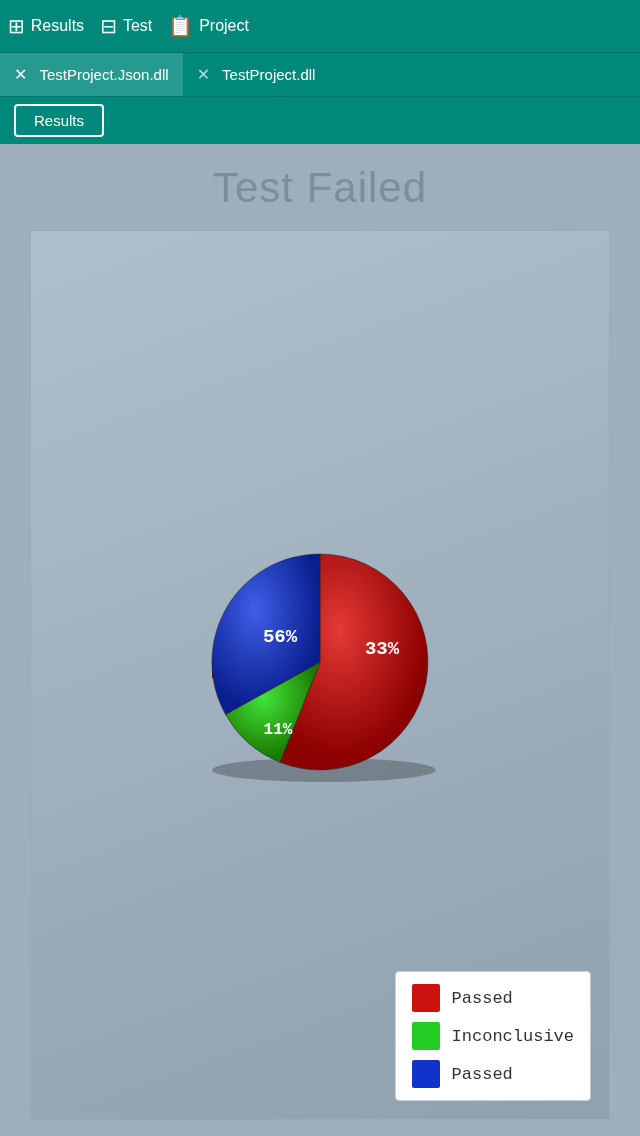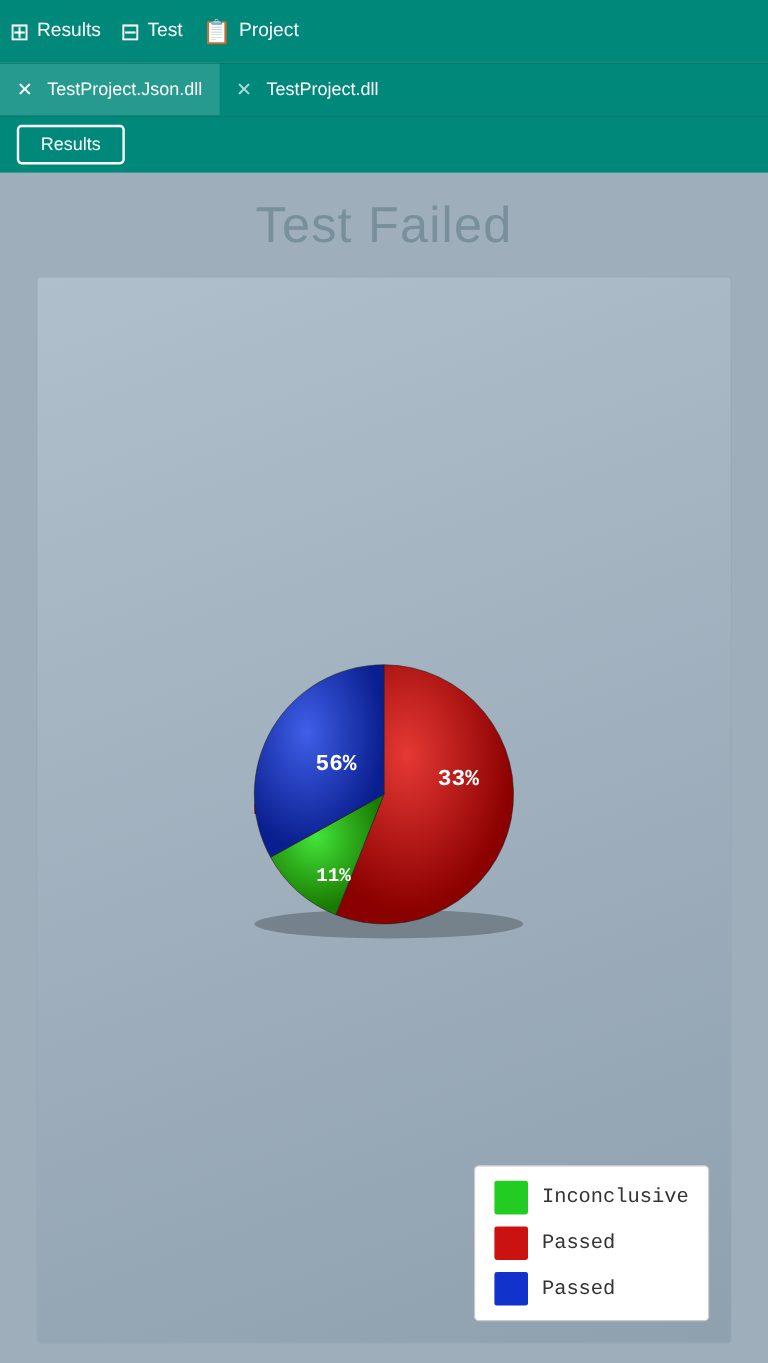--- a/index.html
+++ b/index.html
@@ -226,26 +226,26 @@
 
       <text x="-40" y="-20" fill="white" font-size="19" font-weight="bold" text-anchor="middle">56%</text>
 
       <text x="-42" y="72" fill="white" font-size="16" font-weight="bold" text-anchor="middle">11%</text>
 
       <text x="62" y="-8" fill="white" font-size="19" font-weight="bold" text-anchor="middle">33%</text>
     </svg>
 
     <div class="legend">
       <div class="legend-item">
+        <div class="legend-color" style="background:#cc1111;"></div>
+        <span>Passed</span>
+      </div>
+      <div class="legend-item">
         <div class="legend-color" style="background:#22cc22;"></div>
         <span>Inconclusive</span>
-      </div>
-      <div class="legend-item">
-        <div class="legend-color" style="background:#cc1111;"></div>
-        <span>Passed</span>
       </div>
       <div class="legend-item">
         <div class="legend-color" style="background:#1133cc;"></div>
         <span>Passed</span>
       </div>
     </div>
 
   </div>
 </div>
 

